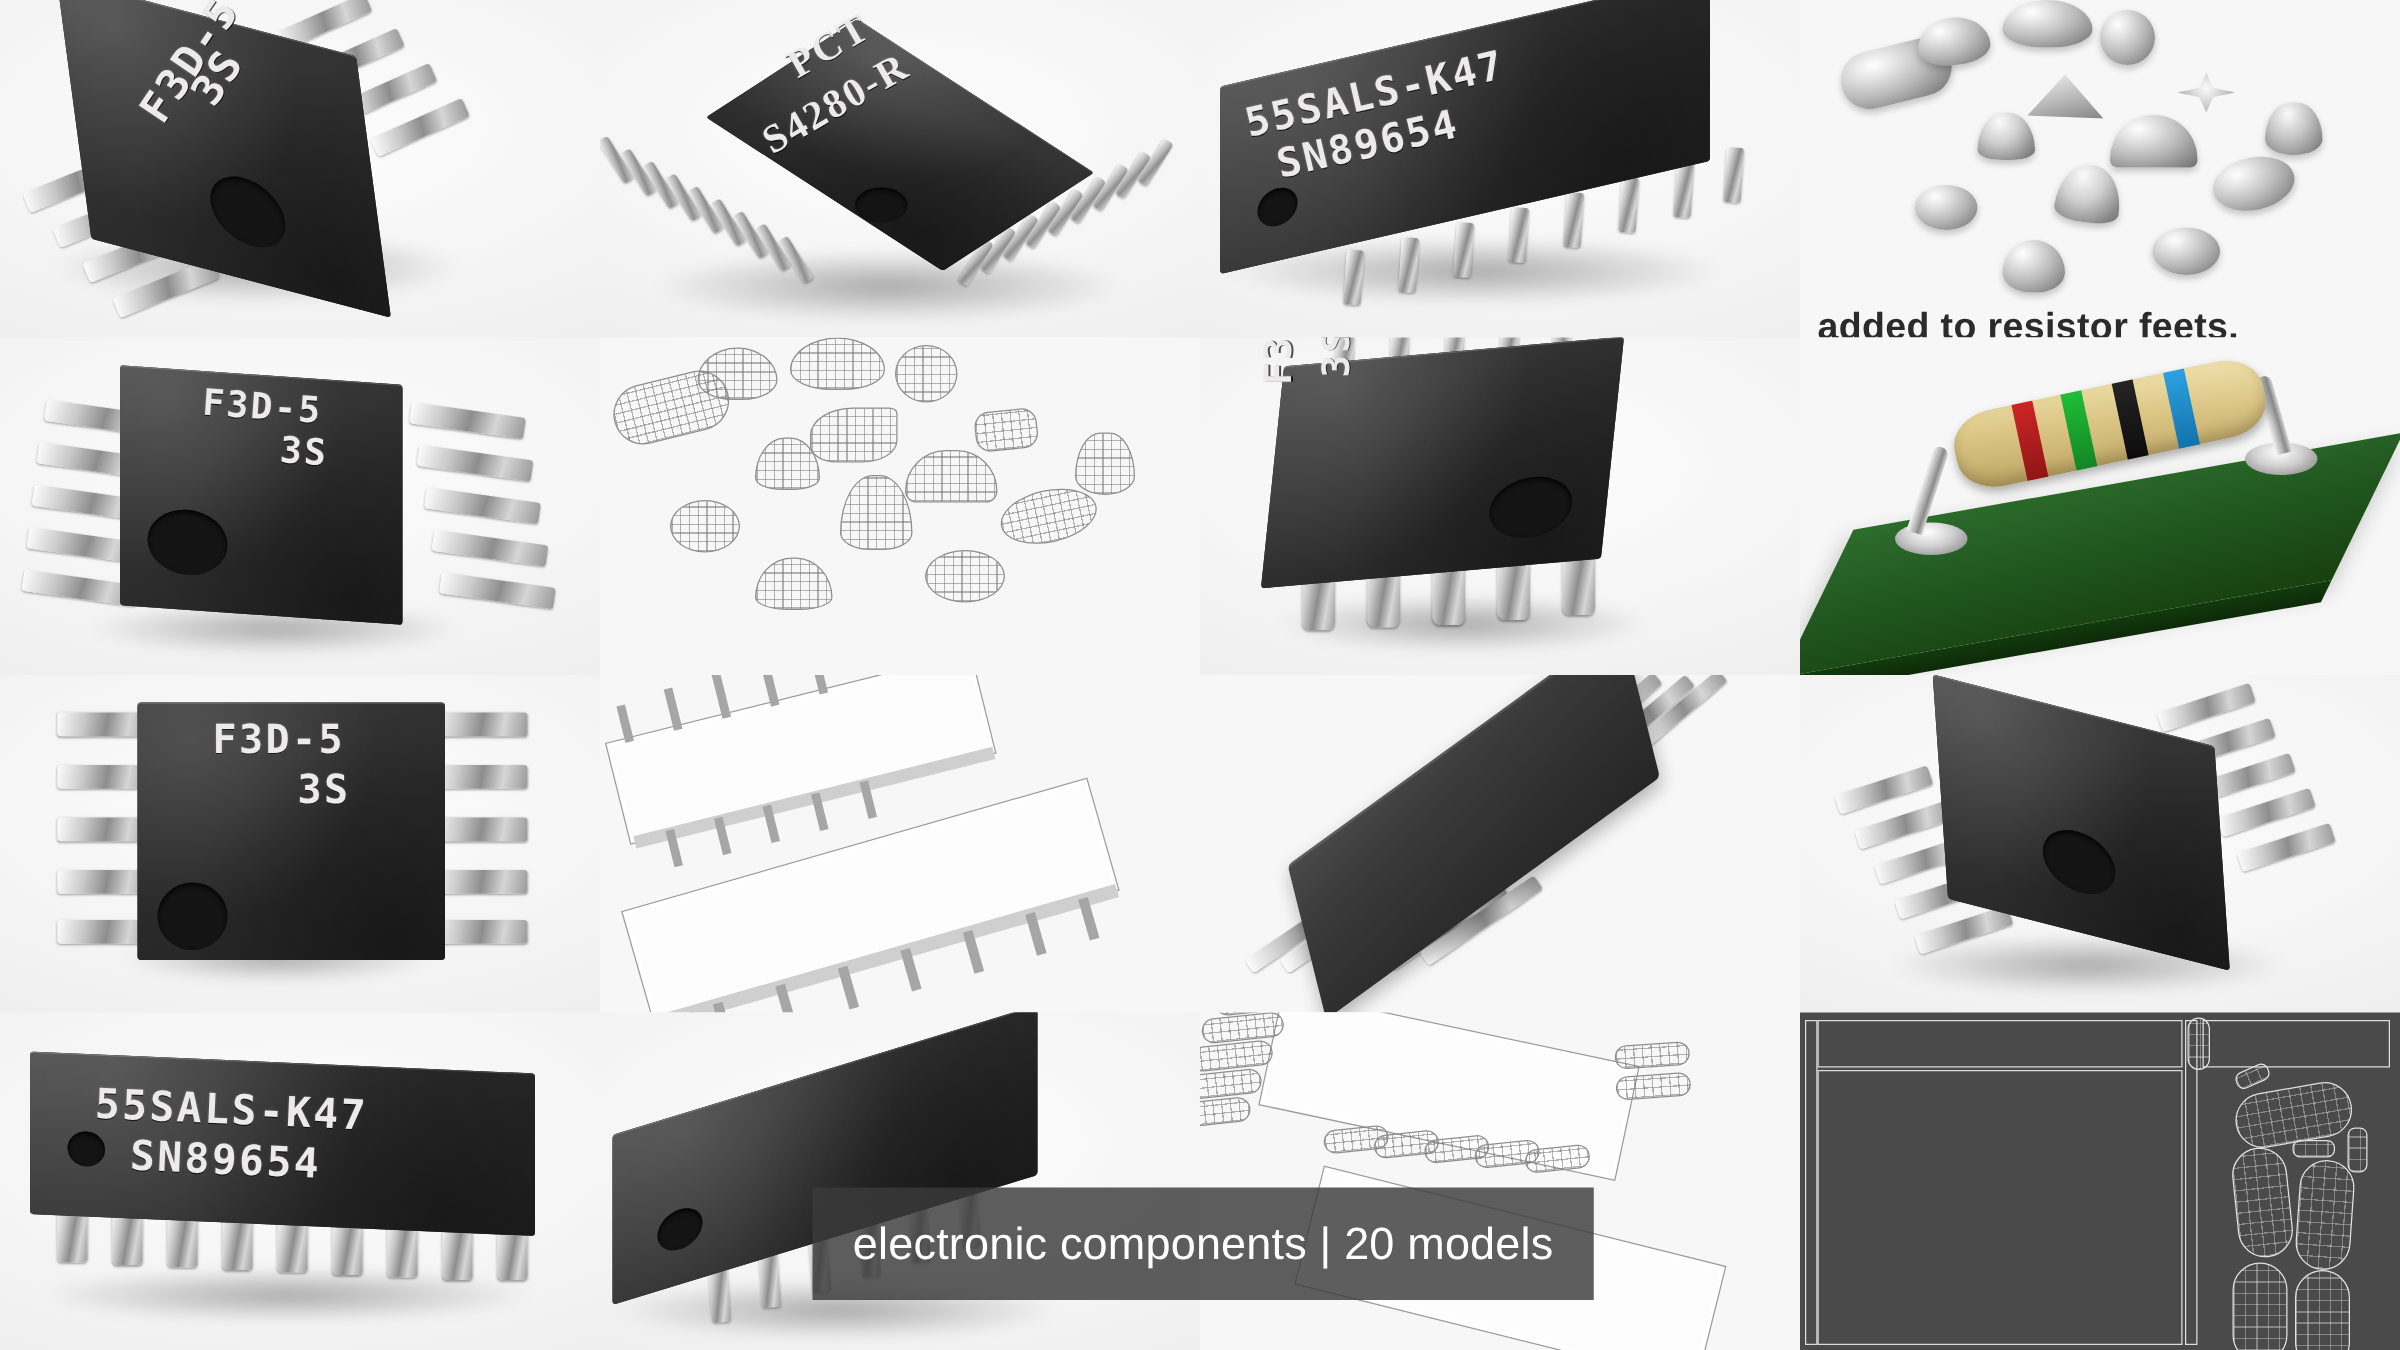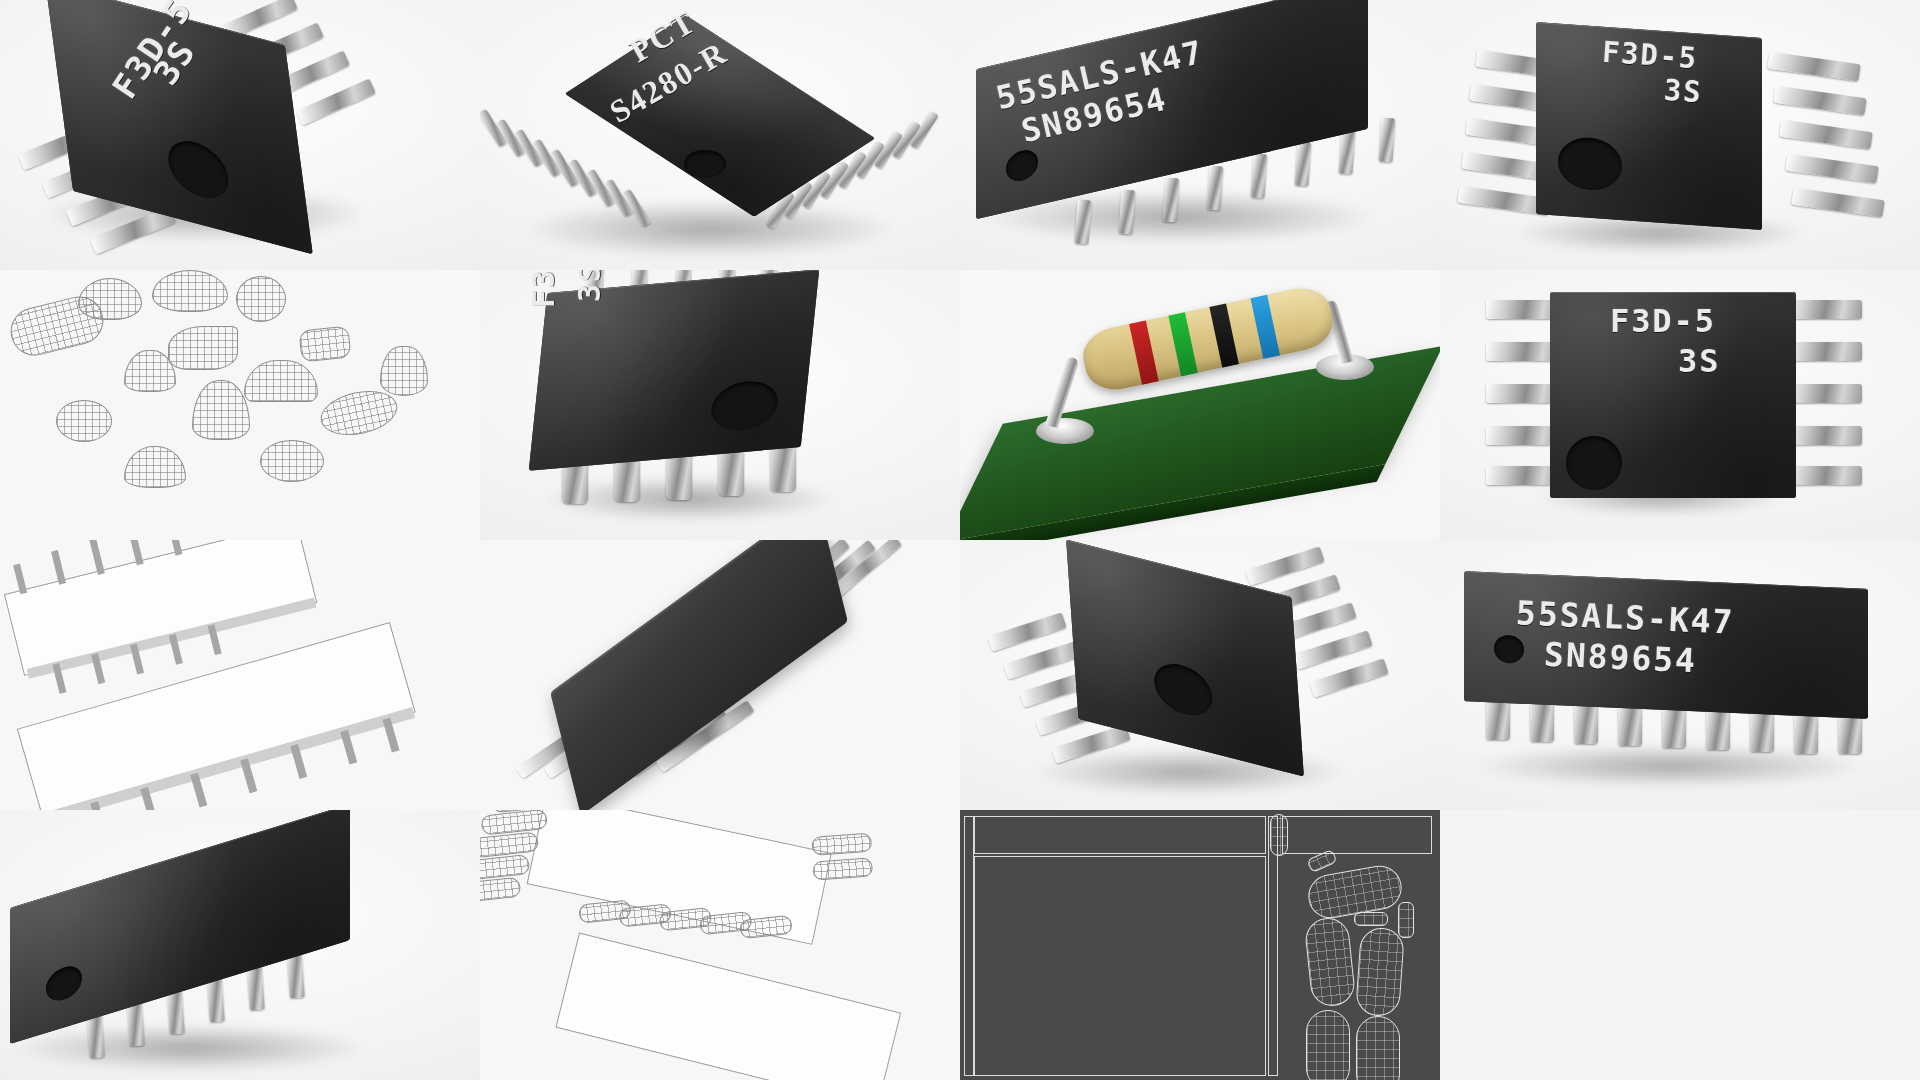--- a/index.html
+++ b/index.html
@@ -240,20 +240,39 @@
         <div class="chip" style="left:16px;top:24px;width:392px;height:150px;transform:skewY(-13deg) rotate(0deg);">
           <div class="face"></div>
           <div class="dot" style="left:30px;top:92px;width:32px;height:30px;"></div>
         </div>
 
         <div class="mark dotmatrix" style="left:34px;top:56px;font-size:32px;transform:rotate(-13deg);">55SALS-K47</div>
         <div class="mark dotmatrix" style="left:60px;top:96px;font-size:32px;transform:rotate(-13deg);">SN89654</div>
       </div>
     </div>
 
+    <div class="cell plain">
+      <div class="stage">
+        <div class="blob pill" style="left:32px;top:36px;width:90px;height:46px;transform:rotate(-14deg);"></div>
+        <div class="blob dome" style="left:94px;top:14px;width:58px;height:38px;transform:rotate(-6deg);"></div>
+        <div class="blob dome" style="left:162px;top:0px;width:72px;height:38px;"></div>
+        <div class="blob round" style="left:240px;top:8px;width:44px;height:44px;"></div>
+        <div class="blob tri" style="left:180px;top:58px;width:64px;height:40px;"></div>
+        <div class="blob star" style="left:302px;top:58px;width:46px;height:32px;"></div>
+        <div class="blob cone" style="left:142px;top:90px;width:46px;height:38px;"></div>
+        <div class="blob half" style="left:248px;top:92px;width:70px;height:42px;"></div>
+        <div class="blob stud" style="left:372px;top:82px;width:46px;height:42px;"></div>
+        <div class="blob cone" style="left:205px;top:132px;width:52px;height:46px;transform:rotate(8deg);"></div>
+        <div class="blob round" style="left:92px;top:148px;width:50px;height:36px;"></div>
+        <div class="blob round" style="left:330px;top:126px;width:66px;height:42px;transform:rotate(-12deg);"></div>
+        <div class="blob dome" style="left:162px;top:192px;width:50px;height:42px;"></div>
+        <div class="blob round" style="left:282px;top:182px;width:54px;height:38px;"></div>
+        <div class="cliptext">added to resistor feets.</div>
+      </div>
+    </div>
 
     <div class="cell studio">
       <div class="stage">
         <div class="shadow" style="left:70px;top:212px;width:300px;height:42px;"></div>
 
         <div class="lead" style="left:36px;top:56px;width:92px;height:17px;transform:rotate(8deg);"></div>
         <div class="lead" style="left:30px;top:90px;width:92px;height:17px;transform:rotate(8deg);"></div>
         <div class="lead" style="left:26px;top:124px;width:92px;height:17px;transform:rotate(8deg);"></div>
         <div class="lead" style="left:22px;top:158px;width:92px;height:17px;transform:rotate(8deg);"></div>
         <div class="lead" style="left:18px;top:192px;width:92px;height:17px;transform:rotate(8deg);"></div>
@@ -531,13 +550,16 @@
         <div class="uv-shell" style="left:438px;top:92px;width:14px;height:34px;border-radius:6px;"></div>
         <div class="uv-shell" style="left:348px;top:108px;width:42px;height:86px;border-radius:24px;transform:rotate(-6deg);"></div>
         <div class="uv-shell" style="left:398px;top:118px;width:42px;height:86px;border-radius:24px;transform:rotate(4deg);"></div>
         <div class="uv-shell" style="left:346px;top:200px;width:42px;height:78px;border-radius:24px;"></div>
         <div class="uv-shell" style="left:396px;top:206px;width:42px;height:78px;border-radius:24px;"></div>
       </div>
     </div>
 
   </div>
 
+  <div class="caption-bar">
+    <span class="caption-text">electronic components | 20 models</span>
+  </div>
 </div>
 
 </body></html>

